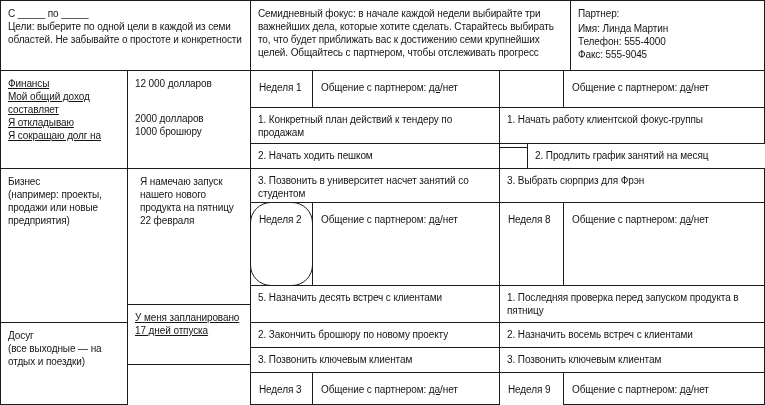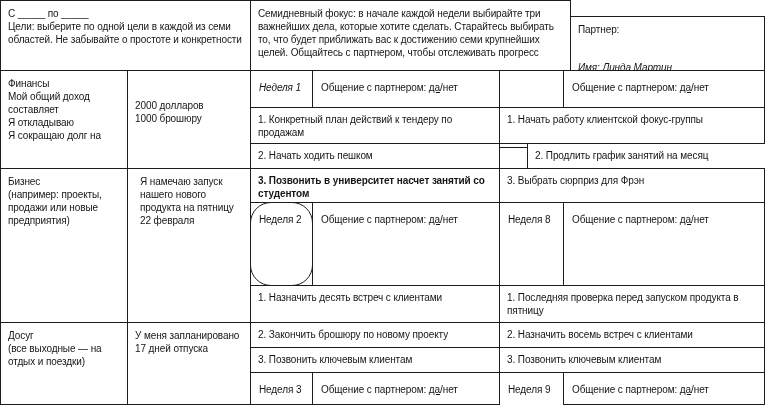--- a/index.html
+++ b/index.html
@@ -18,99 +18,100 @@
     box-sizing:border-box;
     border:1px solid #1c1c1c;
     background:#fff;
     padding:6px 7px;
     overflow:hidden;
   }
   .wk{padding-top:10px;padding-left:8px;white-space:nowrap;}
   .item{padding-top:5px;}
   .u{text-decoration:underline;text-underline-offset:1px;}
   .gap-lg{margin-top:22px;}
-  .gap-md{margin-top:25px;font-style:italic;}
+  .gap-md{margin-top:2px;}
   .line{display:block;}
 </style>
 </head>
 <body>
 
 <div id="page">
 
   <div class="cell" style="left:0;top:0;width:251px;height:71px;">
     <span class="line">С _____ по _____</span>
     <span class="line">Цели: выберите по одной цели в каждой из семи областей. Не забывайте о простоте и конкретности</span>
   </div>
 
   <div class="cell" style="left:250px;top:0;width:321px;height:71px;">
     <span>Семидневный фокус: в начале каждой недели выбирайте три важнейших дела, которые хотите сделать. Старайтесь выбирать то, что будет приближать вас к достижению семи крупнейших целей. Общайтесь с партнером, чтобы отслеживать прогресс</span>
   </div>
 
-  <div class="cell" style="left:570px;top:16px;width:195px;height:71px;">
+  <div class="cell" style="left:570px;top:0;width:195px;height:71px;">
     <span class="line">Партнер:</span>
     <span class="line gap-md">Имя: Линда Мартин</span>
     <span class="line">Телефон: 555-4000</span>
     <span class="line">Факс: 555-9045</span>
   </div>
 
-  <div class="cell" style="left:0;top:70px;width:128px;height:123px;">
+  <div class="cell" style="left:0;top:70px;width:128px;height:123px;text-decoration:underline;">
     <span class="line">Финансы</span>
     <span class="line">Мой общий доход составляет</span>
     <span class="line">Я откладываю</span>
     <span class="line">Я сокращаю долг на</span>
   </div>
   <div class="cell" style="left:127px;top:70px;width:124px;height:99px;">
+    <span class="line">12 000 долларов</span>
     <span class="line gap-lg">2000 долларов</span>
     <span class="line">1000 брошюру</span>
   </div>
 
   <div class="cell" style="left:0;top:168px;width:128px;height:155px;">
     <span class="line">Бизнес</span>
     <span class="line">(например: проекты, продажи или новые предприятия)</span>
   </div>
   <div class="cell" style="left:127px;top:168px;width:124px;height:155px;padding-left:12px;">
     <span>Я намечаю запуск нашего нового продукта на пятницу 22 февраля</span>
   </div>
 
   <div class="cell" style="left:0;top:322px;width:128px;height:83px;">
     <span class="line">Досуг</span>
     <span class="line">(все выходные — на отдых и поездки)</span>
   </div>
-  <div class="cell" style="left:127px;top:322px;width:124px;height:83px;">
+  <div class="cell" style="left:127px;top:304px;width:124px;height:61px;text-decoration:underline;">
     <span>У меня запланировано 17 дней отпуска</span>
   </div>
 
-  <div class="cell wk" style="left:250px;top:70px;width:63px;height:38px;font-style:italic;">
+  <div class="cell wk" style="left:250px;top:70px;width:63px;height:38px;">
     <span>Неделя 1</span>
   </div>
   <div class="cell wk" style="left:312px;top:70px;width:188px;height:38px;">
     <span>Общение с партнером:</span>
     <span class="u">да</span><span>/</span><span>нет</span>
   </div>
 
   <div class="cell item" style="left:250px;top:107px;width:250px;height:37px;">
     <span>1. Конкретный план действий к тендеру по продажам</span>
   </div>
   <div class="cell item" style="left:250px;top:143px;width:250px;height:26px;">
     <span>2. Начать ходить пешком</span>
   </div>
-  <div class="cell item" style="left:250px;top:168px;width:250px;height:35px;font-weight:bold;">
+  <div class="cell item" style="left:250px;top:168px;width:250px;height:35px;">
     <span>3. Позвонить в университет насчет занятий со студентом</span>
   </div>
 
   <div class="cell wk" style="left:250px;top:202px;width:63px;height:84px;border-radius:21px;">
     <span>Неделя 2</span>
   </div>
   <div class="cell wk" style="left:312px;top:202px;width:188px;height:84px;">
     <span>Общение с партнером:</span>
     <span class="u">да</span><span>/</span><span>нет</span>
   </div>
 
   <div class="cell item" style="left:250px;top:285px;width:250px;height:38px;">
-    <span>1. Назначить десять встреч с клиентами</span>
+    <span>5. Назначить десять встреч с клиентами</span>
   </div>
   <div class="cell item" style="left:250px;top:322px;width:250px;height:26px;">
     <span>2. Закончить брошюру по новому проекту</span>
   </div>
   <div class="cell item" style="left:250px;top:347px;width:250px;height:26px;">
     <span>3. Позвонить ключевым клиентам</span>
   </div>
 
   <div class="cell wk" style="left:250px;top:372px;width:63px;height:33px;">
     <span>Неделя 3</span>

